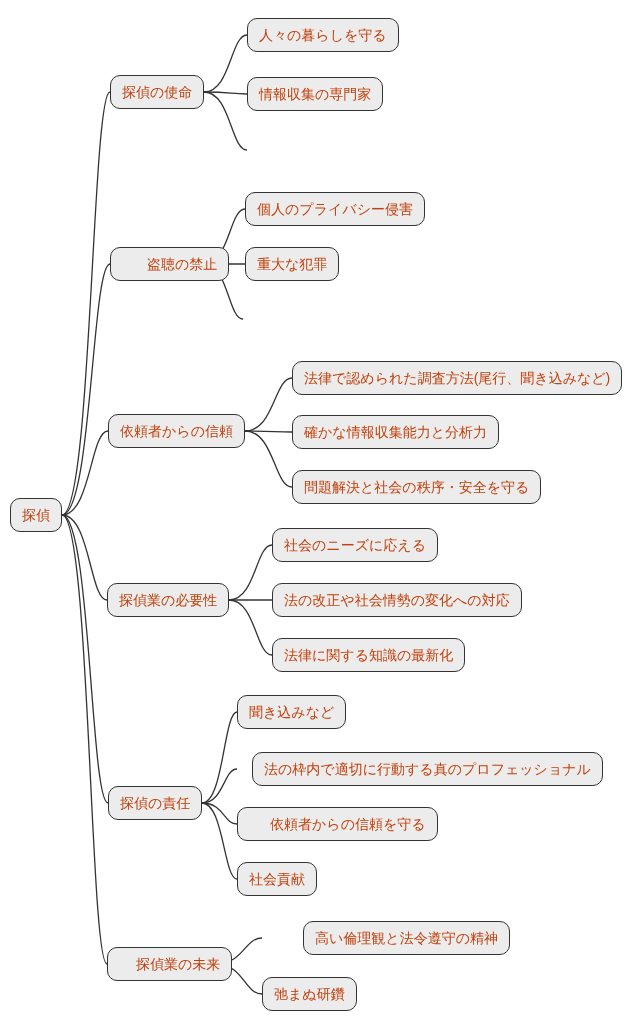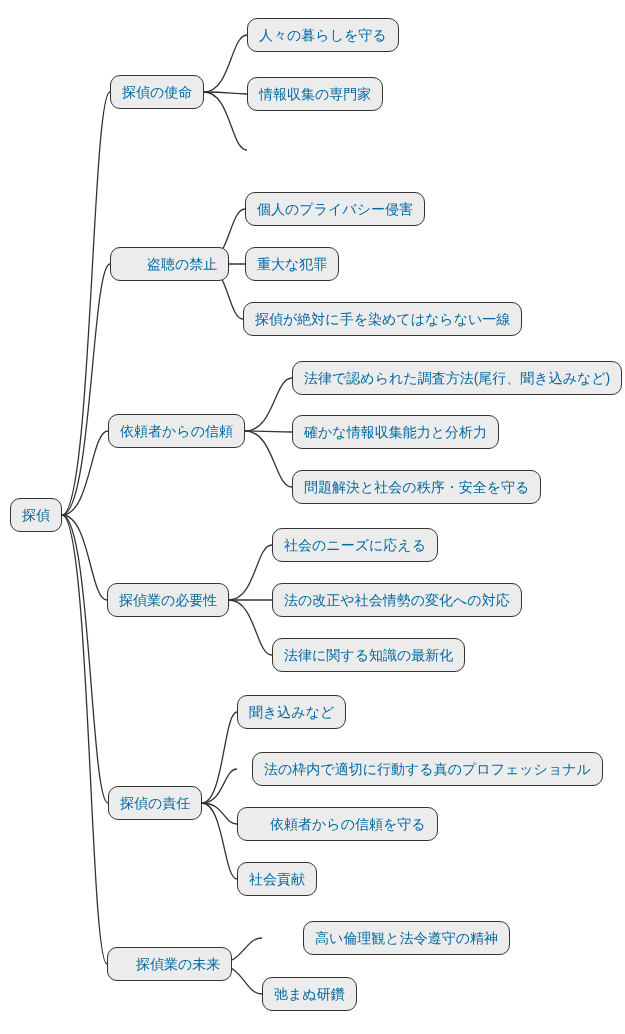--- a/index.html
+++ b/index.html
@@ -24,21 +24,21 @@
   }
   .node {
     position: absolute;
     box-sizing: border-box;
     background: #ececec;
     border: 1.5px solid #333333;
     border-radius: 10px;
     padding: 6px 11px;
     font-size: 14px;
     line-height: 20px;
-    color: #0369a1;
+    color: #c2410c;
     white-space: nowrap;
   }
 </style>
 </head>
 <body>
 
 <div id="canvas">
   <svg id="edges" viewBox="0 0 625 1034" xmlns="http://www.w3.org/2000/svg">
       <path d="M62 515 C91.75999999999999 515, 91.75999999999999 92, 110 92"></path>
       <path d="M204 92 C230.66 92, 230.66 35, 247 35"></path>
@@ -68,21 +68,20 @@
 
   <div class="node" style="left:10px; top:498px;">探偵</div>
 
   <div class="node" style="left:110px; top:75px;">探偵の使命</div>
   <div class="node" style="left:247px; top:18px;">人々の暮らしを守る</div>
   <div class="node" style="left:247px; top:77px;">情報収集の専門家</div>
 
   <div class="node" style="left:110px; top:247px;padding-left:36px;">盗聴の禁止</div>
   <div class="node" style="left:245px; top:192px;">個人のプライバシー侵害</div>
   <div class="node" style="left:245px; top:247px;">重大な犯罪</div>
-  <div class="node" style="left:243px; top:302px;">探偵が絶対に手を染めてはならない一線</div>
 
   <div class="node" style="left:108px; top:414px;">依頼者からの信頼</div>
   <div class="node" style="left:292px; top:361px;">法律で認められた調査方法(尾行、聞き込みなど)</div>
   <div class="node" style="left:292px; top:415px;">確かな情報収集能力と分析力</div>
   <div class="node" style="left:292px; top:470px;">問題解決と社会の秩序・安全を守る</div>
 
   <div class="node" style="left:107px; top:583px;">探偵業の必要性</div>
   <div class="node" style="left:272px; top:528px;">社会のニーズに応える</div>
   <div class="node" style="left:272px; top:583px;">法の改正や社会情勢の変化への対応</div>
   <div class="node" style="left:272px; top:638px;">法律に関する知識の最新化</div>

